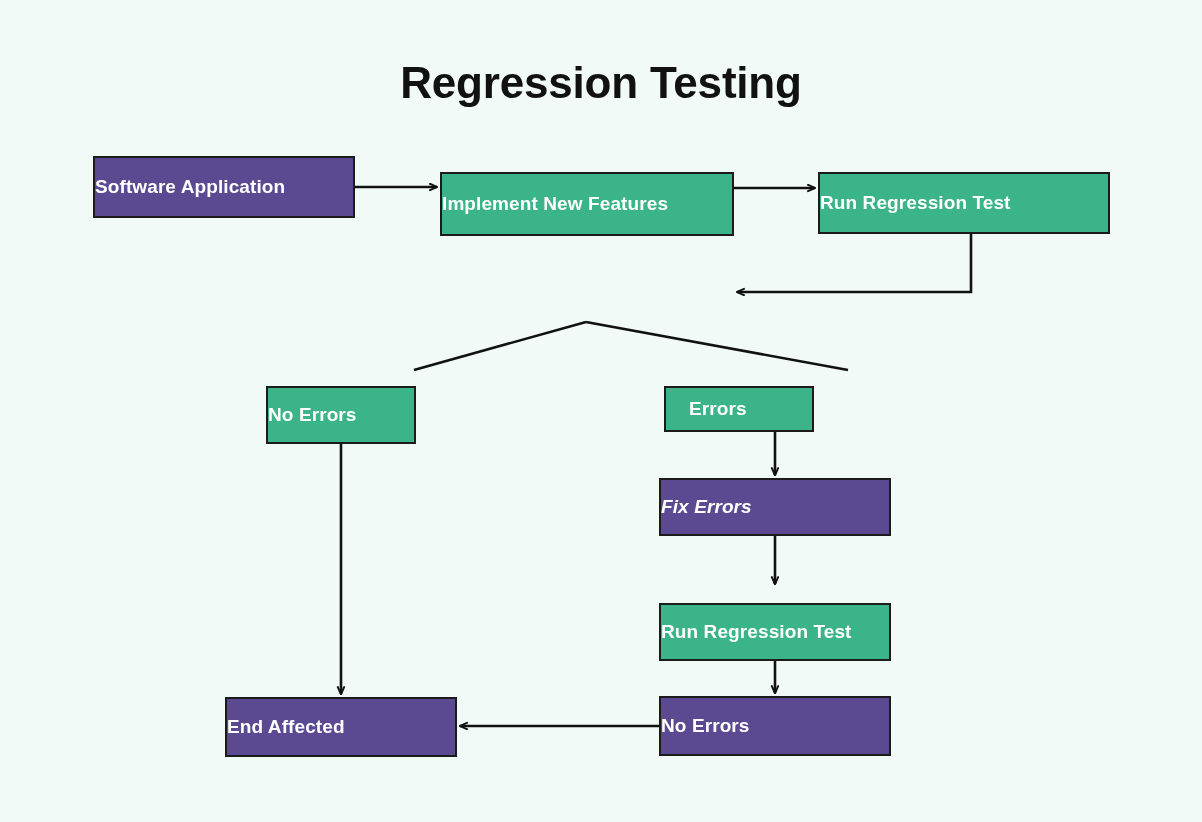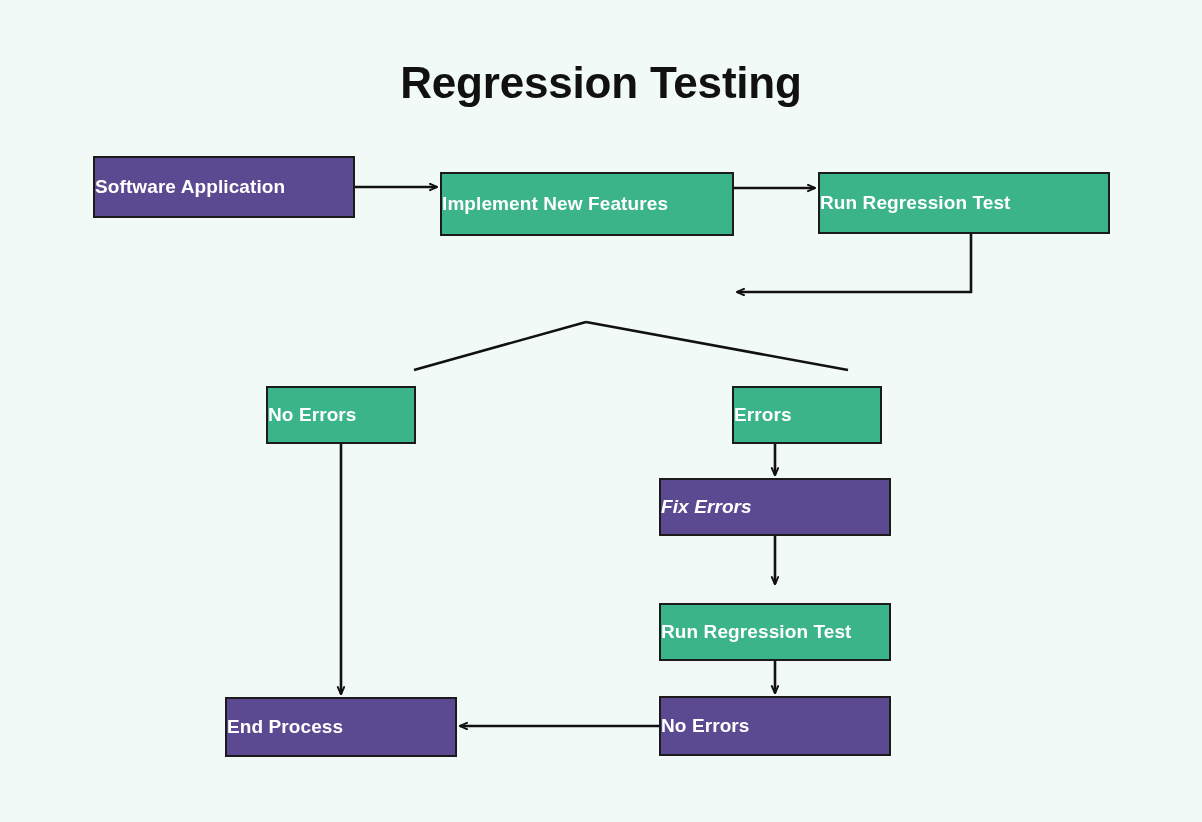--- a/index.html
+++ b/index.html
@@ -107,33 +107,33 @@
 
   <div class="node green" style="left:818px; top:156px; width:292px; height:62px;">
     <span class="node-label">Run Regression Test</span>
   </div>
 
 
   <div class="node green" style="left:266px; top:370px; width:150px; height:58px;">
     <span class="node-label">No Errors</span>
   </div>
 
-  <div class="node green" style="left:732px; top:370px; width:150px; height:58px;">
+  <div class="node green" style="left:664px; top:370px; width:150px; height:46px;padding-left:23px;">
     <span class="node-label">Errors</span>
   </div>
 
   <div class="node purple" style="left:659px; top:478px; width:232px; height:58px;font-style:italic;">
     <span class="node-label">Fix Errors</span>
   </div>
 
   <div class="node green" style="left:659px; top:587px; width:232px; height:58px;">
     <span class="node-label">Run Regression Test</span>
   </div>
 
   <div class="node purple" style="left:659px; top:696px; width:232px; height:60px;">
     <span class="node-label">No Errors</span>
   </div>
 
   <div class="node purple" style="left:225px; top:697px; width:232px; height:60px;">
-    <span class="node-label">End Process</span>
+    <span class="node-label">End Affected</span>
   </div>
 
 </div>
 
 </body></html>

